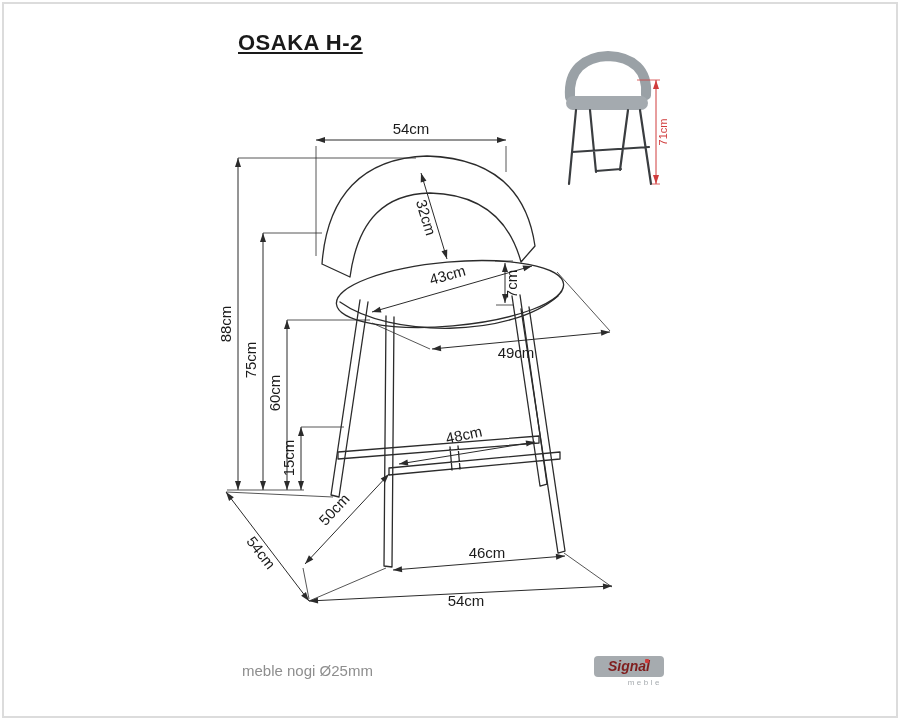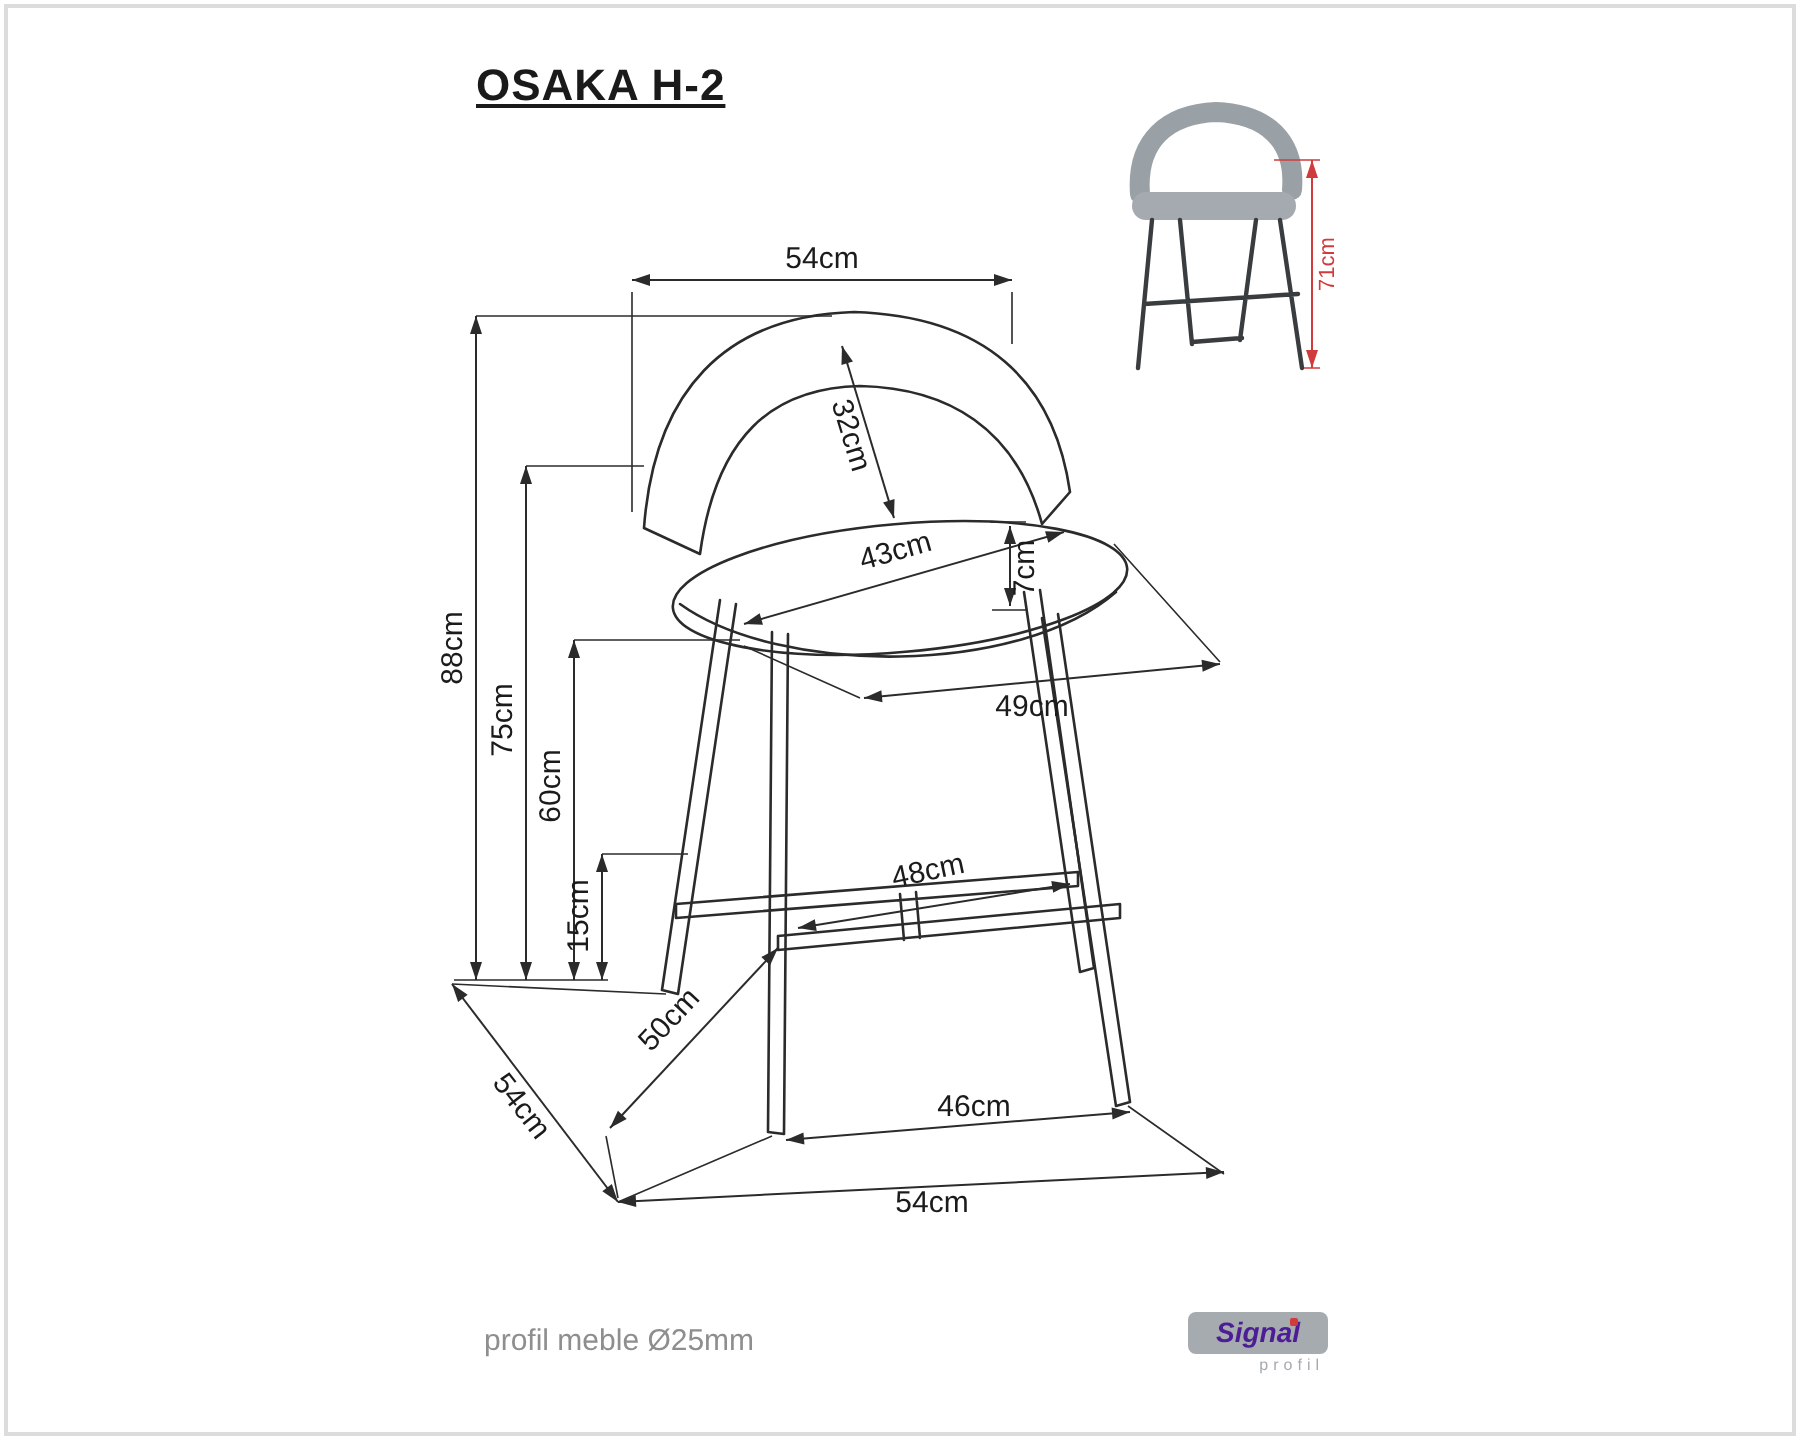--- a/index.html
+++ b/index.html
@@ -12,21 +12,21 @@
   .title {
     position:absolute; left:238px; top:30px;
     font-size:22px; font-weight:bold; color:#1a1a1a; letter-spacing:.5px;text-decoration:underline;
   }
   .footnote {
     position:absolute; left:242px; top:662px;
     font-size:15px; color:#8e8e8e;
   }
   .logo { position:absolute; left:594px; top:656px; width:70px; }
   .logo-box {
-    background:#a6abaf; border-radius:4px; color:#4c1d95;
+    background:#a6abaf; border-radius:4px; color:#7f1d1d;
     font-style:italic; font-weight:bold; font-size:14px;
     text-align:center; padding:2px 0 3px; position:relative;
   }
   .logo-dot { position:absolute; width:4px; height:4px; background:#d03c3c; border-radius:1px; top:3px; right:15px; }
   .logo-sub { font-size:8px; letter-spacing:2.5px; color:#a6abaf; text-align:right; margin-top:1px; padding-right:2px; }
   svg.drawing { position:absolute; left:0; top:0; }
   .body-ln { stroke:#2b2b2b; stroke-width:1.3; fill:none; stroke-linecap:round; stroke-linejoin:round; }
   .dim  { stroke:#2b2b2b; stroke-width:1; fill:none; marker-start:url(#arw); marker-end:url(#arw); }
   .dimr { stroke:#d03c3c; stroke-width:1; fill:none; marker-start:url(#arwr); marker-end:url(#arwr); }
   .ext  { stroke:#2b2b2b; stroke-width:.8; fill:none; }
@@ -154,21 +154,21 @@
     <path d="M570,97 C568,70 584,57 608,56 C633,57 648,70 646,95" stroke="#9aa1a6" stroke-width="10" fill="none" stroke-linecap="round"></path>
     <rect x="566" y="96" width="82" height="14" rx="7" fill="#a4aaaf"></rect>
     <path d="M576,110 L569,184 M640,110 L651,184 M590,110 L596,172 M628,110 L620,170
              M572,152 L649,147 M596,171 L621,169" stroke="#3a3d40" stroke-width="2.2" fill="none" stroke-linecap="round"></path>
     <path class="extr" d="M637,80 L660,80 M652,184 L660,184"></path>
     <line class="dimr" x1="656" y1="80" x2="656" y2="184"></line>
     <text class="dlr" x="667" y="132" transform="rotate(-90 667 132)">71cm</text>
   </g>
 </svg>
 
-<div class="footnote">profil meble Ø25mm</div>
+<div class="footnote">meble nogi Ø25mm</div>
 
 <div class="logo">
   <div class="logo-box">
     <span>Signal</span>
     <span class="logo-dot"></span>
   </div>
-  <div class="logo-sub">profil</div>
+  <div class="logo-sub">meble</div>
 </div>
 
 </body></html>

